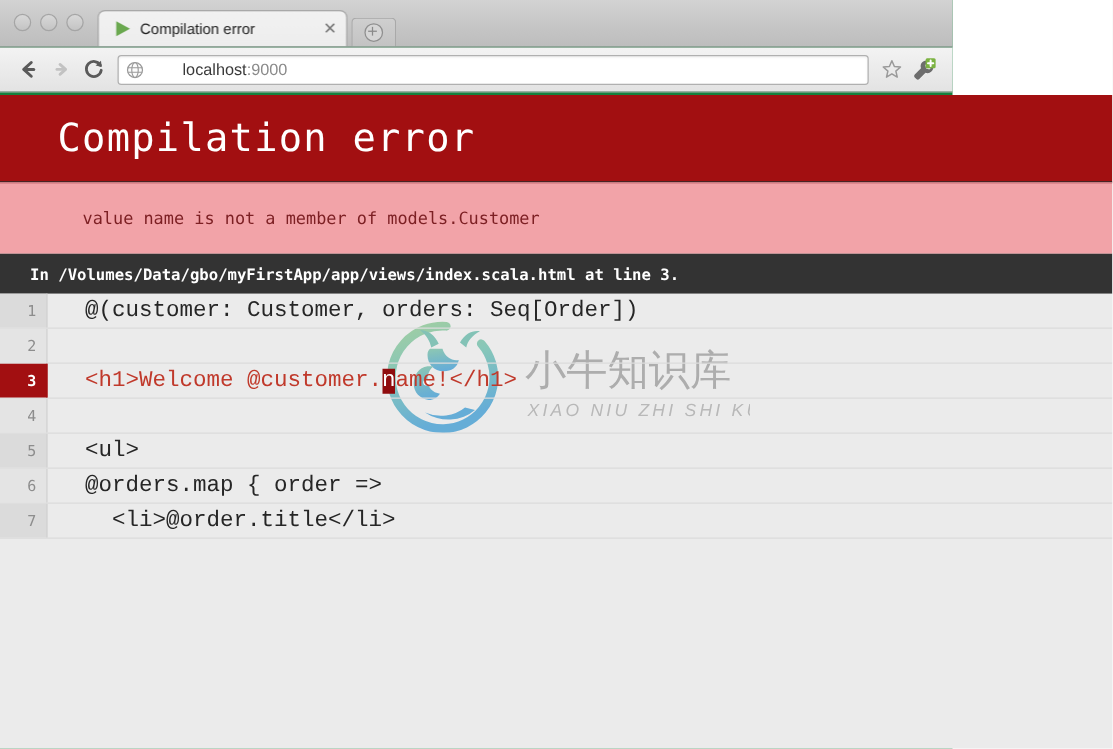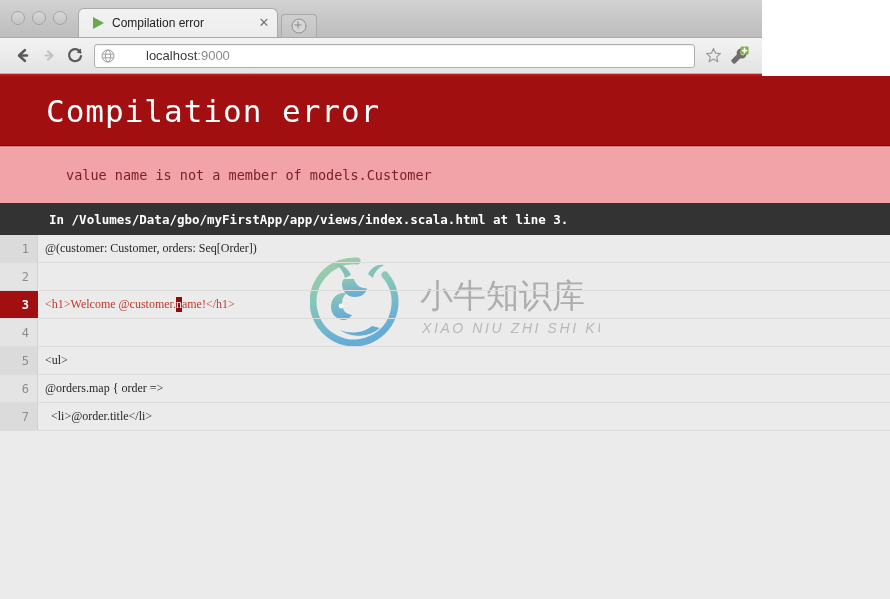--- a/index.html
+++ b/index.html
@@ -12,21 +12,21 @@
     height: 599px;
     overflow: hidden;
     font-family: "Liberation Sans", sans-serif;
   }
 
   
   .browser {
     width: 762px;
     height: 599px;
     position: relative;
-    background: #b91c1c;
+    background: #15803d;
   }
 
   .titlebar {
     height: 38px;
     background: linear-gradient(to bottom, #d3d3d3 0%, #c6c6c6 55%, #bdbdbd 100%);
     position: relative;
     border-bottom: 1px solid #a9a9a9;
     box-sizing: border-box;
   }
 
@@ -215,21 +215,21 @@
     color: #7d2024;
     font-size: 13.5px;
     font-family: "DejaVu Sans Mono", "Liberation Mono", monospace;
   }
 
   .path-bar {
     background: #333333;
     height: 32px;
     display: flex;
     align-items: center;
-    padding-left: 49px;
+    padding-left: 24px;
     box-sizing: border-box;
   }
   .path-bar span {
     color: #ffffff;
     font-size: 12.5px;
     font-weight: bold;
     font-family: "DejaVu Sans Mono", "Liberation Mono", monospace;
   }
 
   
@@ -264,25 +264,26 @@
   .code-row:nth-child(odd) .gutter { background: #e4e4e4; }
   .code-row:nth-child(even) .gutter { background: #dbdbdb; }
 
   .code-text {
     flex: 1;
     height: 100%;
     display: flex;
     align-items: center;
     padding-left: 7px;
     box-sizing: border-box;
-    font-size: 12px;
+    font-size: 18px;
     color: #262626;
-    font-family: Liberation Serif, serif;
+    font-family: Liberation Mono, monospace;
     white-space: pre;
     background: transparent;
+    margin-left: 23px;
   }
 
   .code-row.error .gutter {
     background: #a20f11;
     color: #ffffff;
     font-weight: bold;
     border-right: 1px solid #a20f11;
   }
   .code-row.error .code-text { color: #c0392b; }
   .code-row.error .code-text .hl {

